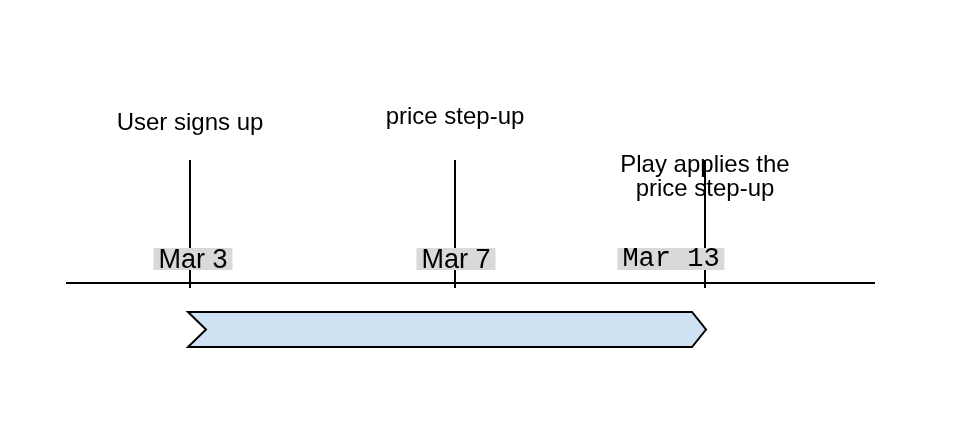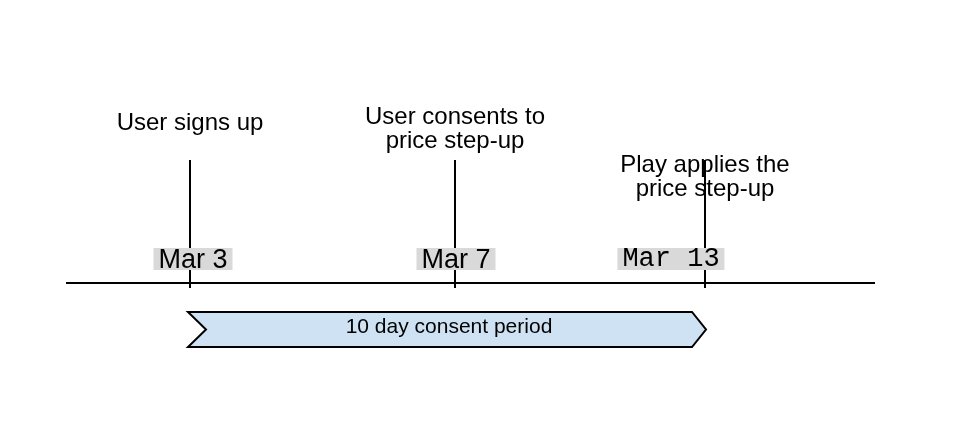--- a/index.html
+++ b/index.html
@@ -77,27 +77,25 @@
     <line x1="455" y1="160" x2="455" y2="288" stroke="#000000" stroke-width="2"></line>
     <line x1="705" y1="160" x2="705" y2="288" stroke="#000000" stroke-width="2"></line>
 
     <polygon points="188,312 692,312 706,329.5 692,347 188,347 206,329.5" fill="#cfe2f3" stroke="#000000" stroke-width="2" stroke-linejoin="miter"></polygon>
   </svg>
 
   <div class="event-title title-1">
     <span>User signs up</span>
   </div>
   <div class="event-title title-2">
-    <span>User consents to</span>
     <span>price step-up</span>
   </div>
   <div class="event-title title-3">
     <span>Play applies the</span>
     <span>price step-up</span>
   </div>
 
   <div class="date-badge date-1">Mar 3</div>
   <div class="date-badge date-2">Mar 7</div>
   <div class="date-badge date-3">Mar 13</div>
 
-  <div class="period-label">10 day consent period</div>
 
 </div>
 
 </body></html>

